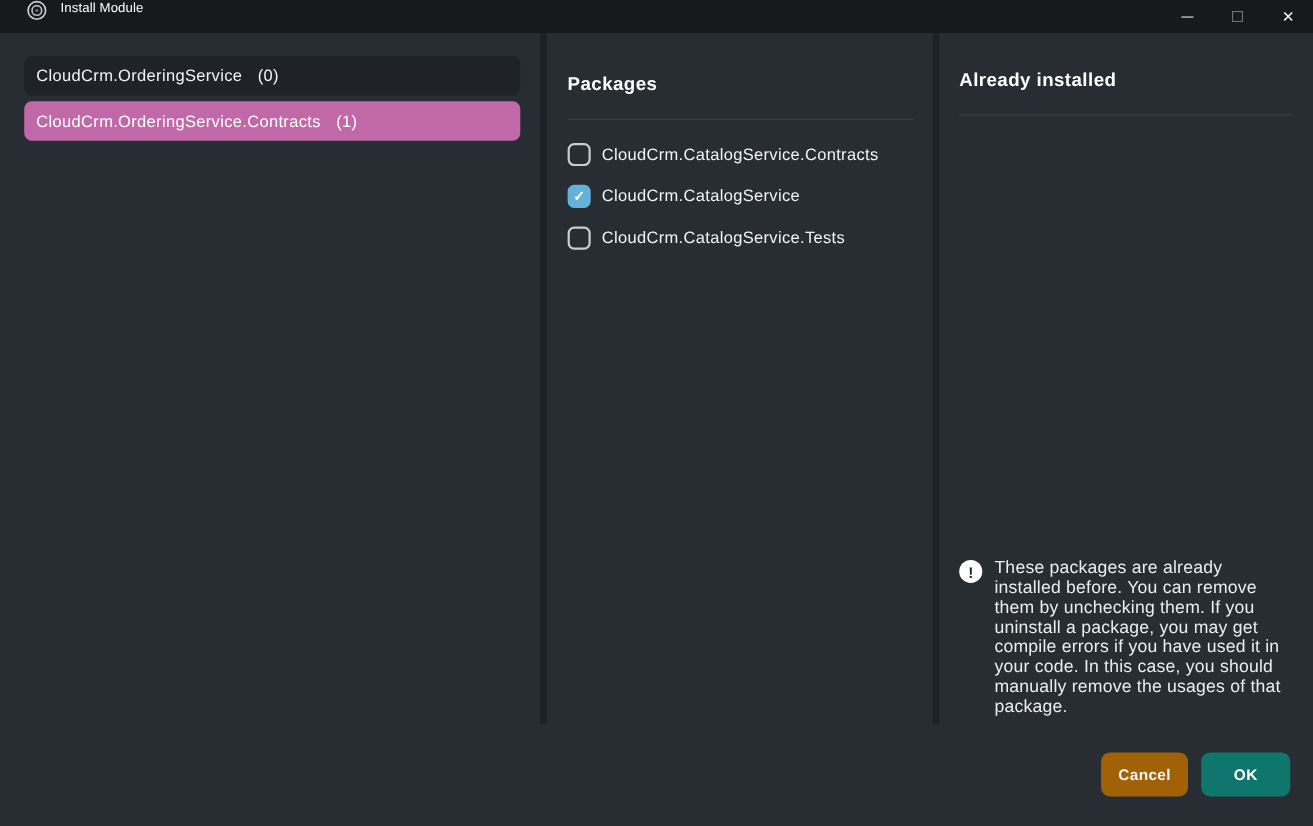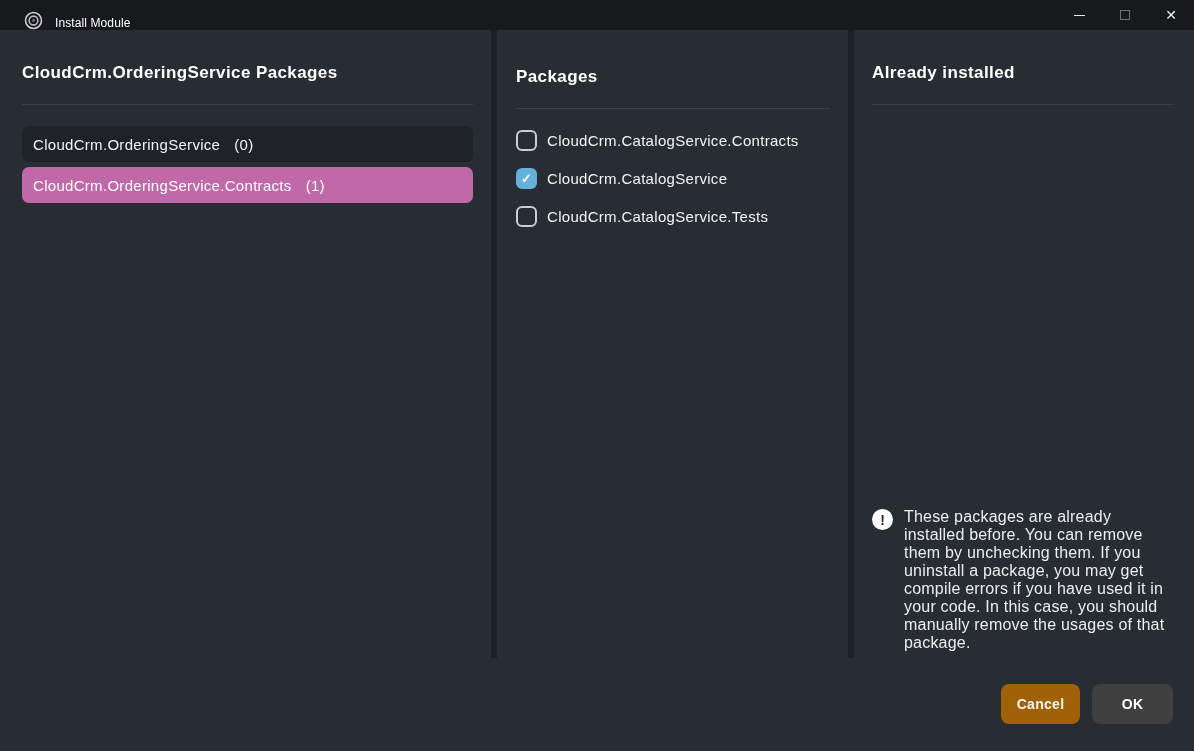--- a/index.html
+++ b/index.html
@@ -8,21 +8,21 @@
     background:#282c33;
     font-family:"Liberation Sans", sans-serif;
     color:#f2f3f4;
     overflow:hidden;
     position:relative;
   }
 
   
   .titlebar {
     height:30px; background:#17191d;
-    display:flex; align-items:flex-end;
+    display:flex; align-items:flex-start;
   }
   .app-logo { width:19px; height:19px; margin-left:24px; flex:0 0 auto; }
   .titlebar-title { margin-left:12px; font-size:12px; color:#ffffff; letter-spacing:.1px; }
   .window-controls { margin-left:auto; display:flex; height:100%; }
   .win-btn { width:46px; height:30px; display:flex; align-items:center; justify-content:center; cursor:pointer; }
   .glyph-min { width:11px; height:0; border-top:1.4px solid #e8e8e8; display:block; }
   .glyph-max { width:10px; height:10px; border:1.4px solid #6e7277; display:block; }
   .glyph-close { color:#f0f0f0; font-size:14px; line-height:1; }
 
   
@@ -81,21 +81,21 @@
   
   .footer { position:absolute; right:21px; bottom:27px; display:flex; gap:12px; }
   .btn {
     height:40px; border:none; border-radius:8px;
     font-family:"Liberation Sans", sans-serif;
     font-size:14px; font-weight:bold; letter-spacing:.3px;
     display:flex; align-items:center; justify-content:center;
     cursor:pointer;
   }
   .btn-cancel { width:79px; background:#a16207; color:#f2f3f4; }
-  .btn-ok { width:81px; background:#404040; color:#ffffff; }
+  .btn-ok { width:81px; background:#0f766e; color:#ffffff; }
 </style>
 </head>
 <body>
 
 <div class="titlebar">
   <svg class="app-logo" viewBox="0 0 20 20">
     <circle cx="10" cy="10" r="8.4" fill="none" stroke="#cfd1d3" stroke-width="1.6"></circle>
     <circle cx="10" cy="10" r="4.6" fill="none" stroke="#b9bbbe" stroke-width="1.6"></circle>
     <circle cx="10" cy="10" r="1.5" fill="#8f5a86"></circle>
   </svg>
@@ -109,21 +109,20 @@
       </div>
     <div class="win-btn">
         <span class="glyph-close">✕</span>
       </div>
   </div>
 </div>
 
 <div class="columns">
 
   <div class="col col-left">
-    <div class="col-header">CloudCrm.OrderingService Packages</div>
     <div class="module-list">
       <div class="module-row">
         <span>CloudCrm.OrderingService</span>
         <span class="module-count">(0)</span>
       </div>
       <div class="module-row selected">
         <span>CloudCrm.OrderingService.Contracts</span>
         <span class="module-count">(1)</span>
       </div>
     </div>

